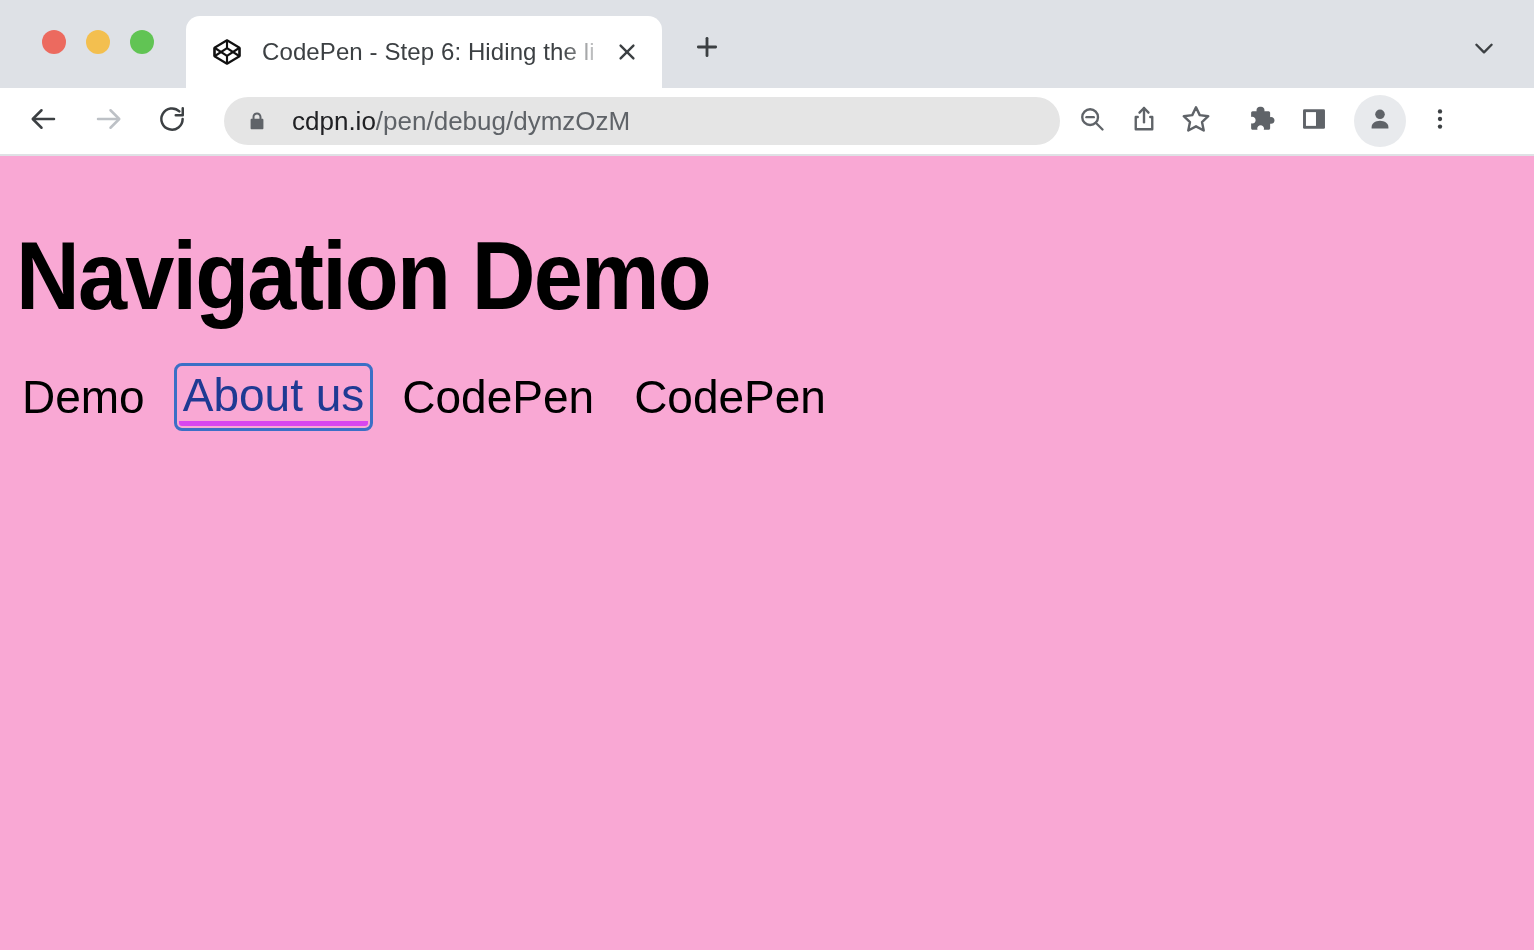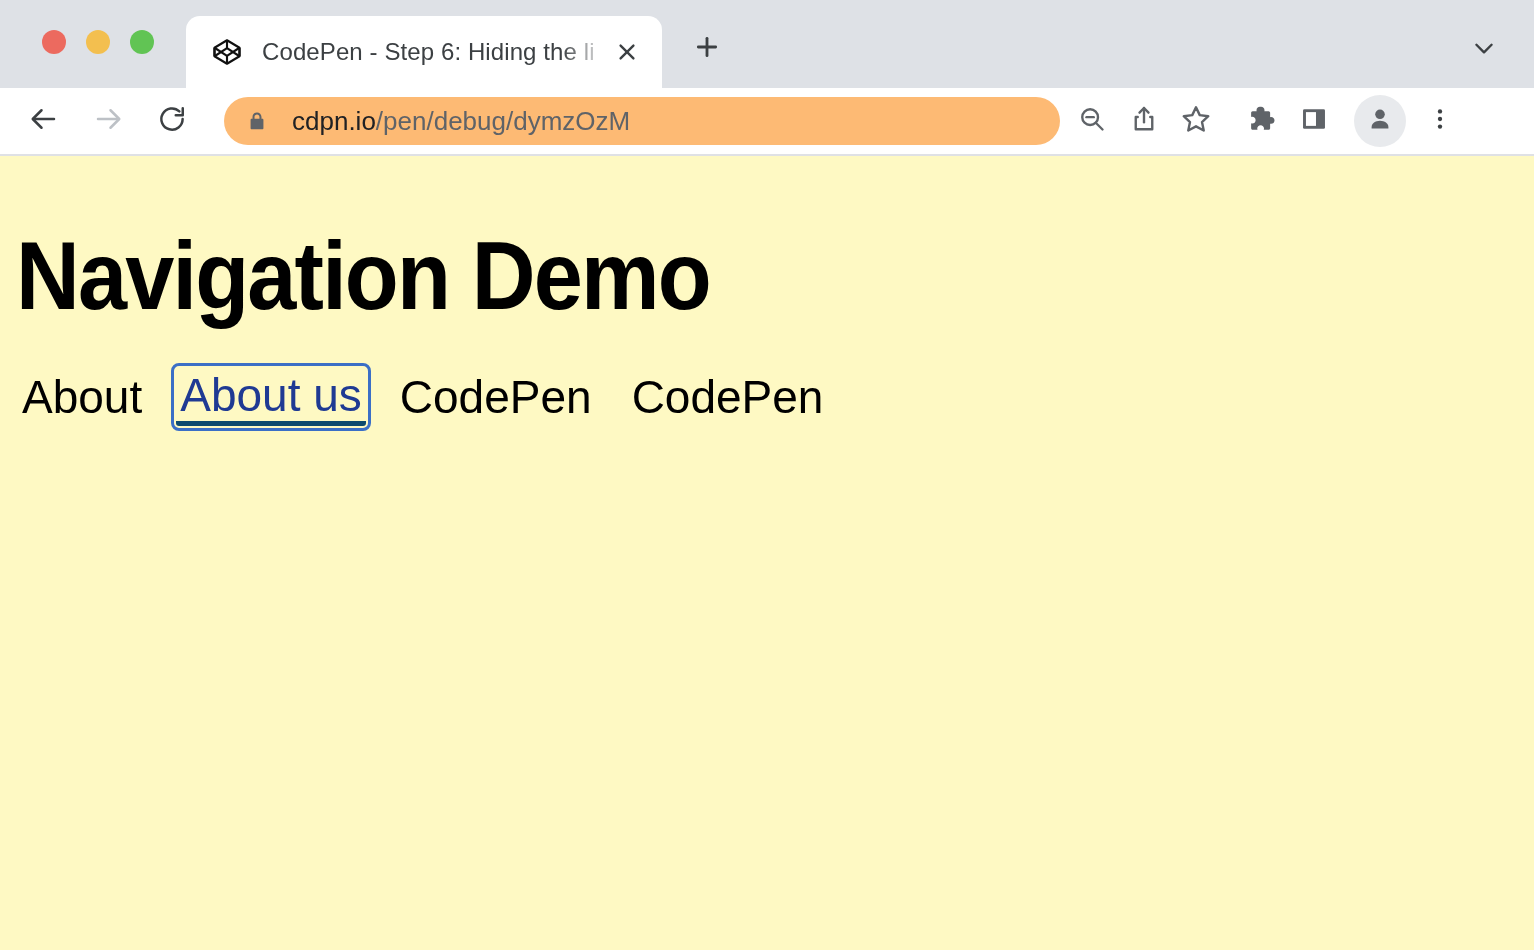--- a/index.html
+++ b/index.html
@@ -146,21 +146,21 @@
     flex: 0 0 auto;
   }
   .nav-btn.back    { margin-left: 20px; }
   .nav-btn.forward { margin-left: 16px; }
   .nav-btn.reload  { margin-left: 16px; }
 
   .omnibox {
     margin-left: 28px;
     height: 48px;
     flex: 1 1 auto;
-    background: #fdba74;
+    background: #e5e5e5;
     border-radius: 24px;
     display: flex;
     align-items: center;
     padding: 0 14px 0 22px;
     box-sizing: border-box;
     margin-right: 10px;
     max-width: 836px;
   }
   .lock-icon {
     width: 22px;
@@ -217,21 +217,21 @@
     align-items: center;
     justify-content: center;
     flex: 0 0 auto;
     margin-left: 10px;
     margin-right: 14px;
   }
 
   
   .page {
     flex: 1 1 auto;
-    background: #fef9c3;
+    background: #f9a8d4;
     position: relative;
     overflow: hidden;
   }
   .page-inner {
     padding: 0 16px;
   }
   .page-title {
     font-family: "Liberation Sans Narrow", "Liberation Sans", sans-serif;
     font-weight: bold;
     font-size: 96px;
@@ -253,21 +253,21 @@
   .nav a {
     color: #000000;
     text-decoration: none;
     padding: 2px 6px;
     margin-right: 28px;
     line-height: 1.1;
     white-space: nowrap;
   }
   .nav a.focused {
     color: #1f3a93;
-    border-bottom: 5px solid #0c4a6e;
+    border-bottom: 5px solid #d946ef;
     outline: 3px solid #3b6fc6;
     outline-offset: 2px;
     border-radius: 3px;
     padding: 2px 4px 0 4px;
   }
 </style>
 </head>
 <body>
 
 <div class="browser">
@@ -428,21 +428,21 @@
         </svg>
       </span>
     </div>
   </div>
 
   <div class="page">
     <div class="page-inner">
       <h1 class="page-title">Navigation Demo</h1>
 
       <nav class="nav">
-        <a href="#">About</a>
+        <a href="#">Demo</a>
         <a href="#" class="focused">About us</a>
         <a href="#">CodePen</a>
         <a href="#">CodePen</a>
       </nav>
     </div>
   </div>
 
 </div>
 
 </body></html>

